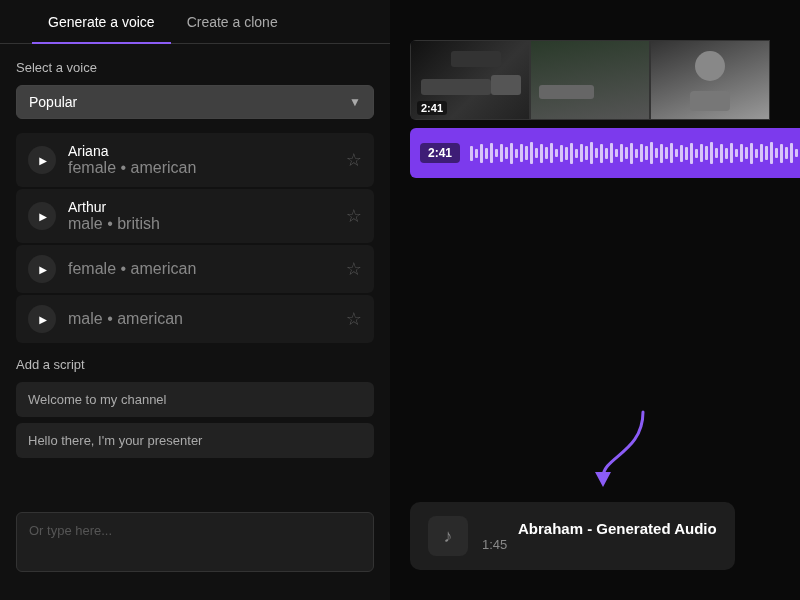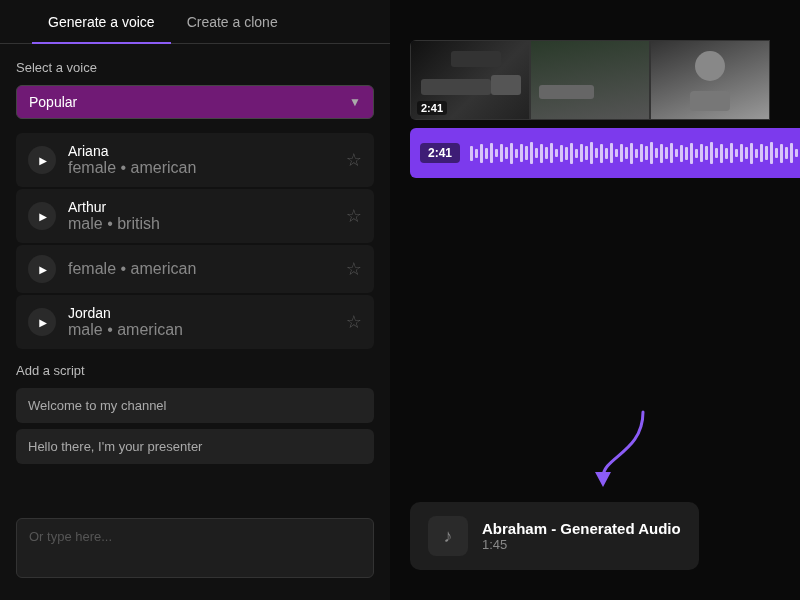--- a/index.html
+++ b/index.html
@@ -52,21 +52,21 @@
     }
 
     .section-label {
       font-size: 13px;
       color: #bbb;
       margin-bottom: 10px;
     }
 
     .dropdown-select {
       width: 100%;
-      background: #701a75;
+      background: #404040;
       border: 1px solid #444;
       border-radius: 6px;
       color: #fff;
       padding: 8px 12px;
       font-size: 14px;
       display: flex;
       align-items: center;
       justify-content: space-between;
       cursor: pointer;
       margin-bottom: 14px;
@@ -313,20 +313,21 @@
       font-size: 18px;
       color: #888;
     }
 
     .audio-info {}
 
     .audio-title {
       font-size: 15px;
       font-weight: 600;
       color: #fff;
+      margin-left: 36px;
     }
 
     .audio-duration {
       font-size: 13px;
       color: #888;
     }
 
     
     .panel-separator {
       width: 1px;
@@ -374,21 +375,20 @@
         <div class="play-btn"></div>
         <div class="voice-info">
           <div class="voice-meta">female • american</div>
         </div>
         <div class="star-btn">☆</div>
       </div>
 
       <div class="voice-item">
         <div class="play-btn"></div>
         <div class="voice-info">
-          <div class="voice-name">Jordan</div>
           <div class="voice-meta">male • american</div>
         </div>
         <div class="star-btn">☆</div>
       </div>
     </div>
 
     <div class="script-label">Add a script</div>
 
     <div class="script-input">Welcome to my channel</div>
     <div class="script-input">Hello there, I'm your presenter</div>

